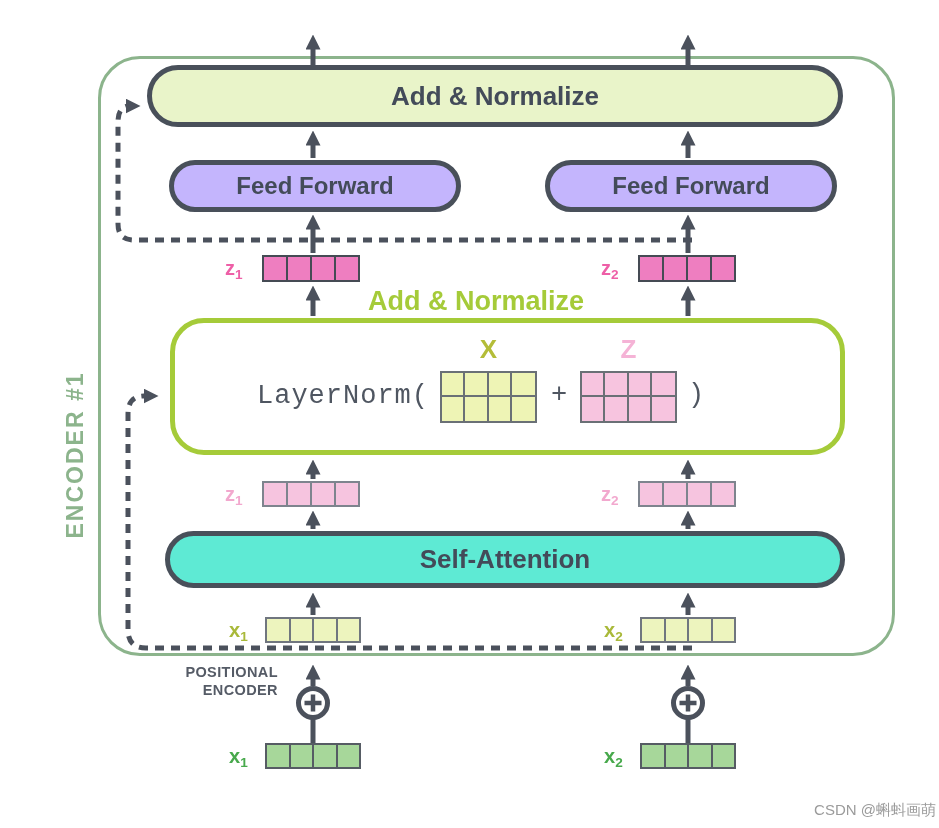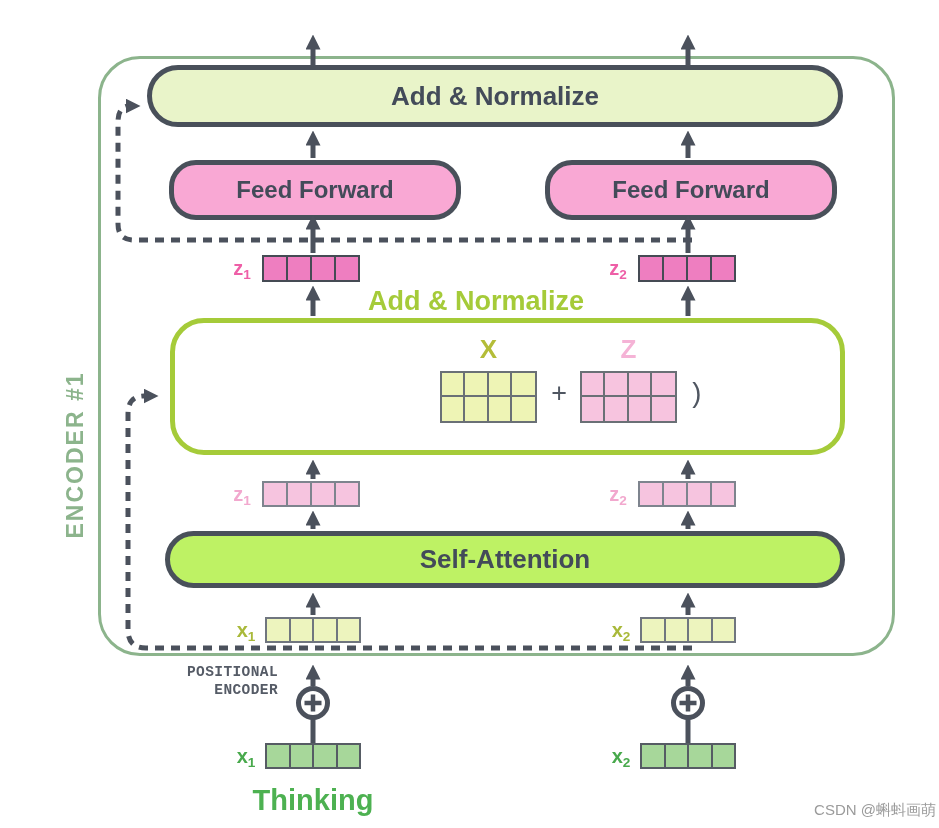--- a/index.html
+++ b/index.html
@@ -21,26 +21,26 @@
     white-space:nowrap; font-size:23px; font-weight:bold; letter-spacing:2px;
     color:#8cb48c; z-index:2;
   }
 
   
   .box { z-index:4; font-weight:bold; color:#434b59; }
   .add-norm-top {
     left:147px; top:65px; width:696px; height:62px; border-radius:32px;
     border:5px solid #49505a; background:#e9f4c9; font-size:26px;
   }
-  .ff { top:160px; width:292px; height:60px; border-radius:27px;
-    border:5px solid #49505a; background:#f9a8d4; font-size:24px; }
+  .ff { top:160px; width:292px; height:52px; border-radius:27px;
+    border:5px solid #49505a; background:#c4b5fd; font-size:24px; }
   .ff-left { left:169px; } .ff-right { left:545px; }
   .self-attn {
     left:165px; top:531px; width:680px; height:57px; border-radius:29px;
-    border:5px solid #49505a; background:#bef264; font-size:26px;
+    border:5px solid #49505a; background:#5eead4; font-size:26px;
   }
   .ln-box {
     left:170px; top:318px; width:675px; height:137px; border-radius:34px;
     border:5px solid #a5cb39; background:#fff; z-index:3;
   }
   .green-label {
     left:331px; top:286px; width:290px; text-align:center;
     font-size:27px; font-weight:bold; color:#a5cb39; z-index:4;
   }
 
@@ -69,30 +69,30 @@
   .vec span { border-right:2px solid currentColor; }
   .vec span:last-child { border-right:none; }
   .vec-magenta { width:98px; border:2px solid #454b54; color:#454b54; }
   .vec-magenta span { background:#ee7ec0; }
   .vec-pink { width:98px; height:26px; border:2px solid #7e848e; color:#7e848e; }
   .vec-pink span { background:#f6c4df; }
   .vec-light { width:96px; height:26px; border:2px solid #70767f; color:#70767f; }
   .vec-light span { background:#edf4be; }
   .vec-green { width:96px; height:26px; border:2px solid #565c64; color:#565c64; }
   .vec-green span { background:#a7d79a; }
-  .vlabel { width:34px; text-align:center; font-size:20px; font-weight:bold; z-index:6; white-space:nowrap; }
+  .vlabel { width:34px; text-align:left; font-size:20px; font-weight:bold; z-index:6; white-space:nowrap; }
   .vlabel sub { font-size:0.68em; vertical-align:-0.28em; }
   .c-magenta { color:#ee5fa7; } .c-pink { color:#f2a8ce; }
   .c-olive { color:#a9b93a; } .c-green { color:#48a94c; }
 
   
   .pos-enc {
     left:146px; top:663px; width:132px; text-align:right;
     font-size:14.5px; font-weight:bold; line-height:18px;
-    color:#555b66; letter-spacing:0.4px; z-index:4;font-family:Liberation Mono, monospace;
+    color:#555b66; letter-spacing:0.4px; z-index:4;
   }
   .word { top:784px; width:170px; text-align:center;
     font-size:29px; font-weight:bold; color:#4db151; z-index:4; }
   .word-left { left:228px; } .word-right { left:603px; }
   .watermark { left:784px; top:801px; width:152px; text-align:right;
     font-size:15px; color:#9b9b9b; z-index:7; }
 
   
   #overlay { position:absolute; left:0; top:0; z-index:5; pointer-events:none; }
 </style>
@@ -163,20 +163,21 @@
   <div class="abs vlabel c-magenta" style="left:601px; top:257px;"><span>z</span><sub>2</sub></div>
   <div class="abs vec vec-magenta" style="left:638px; top:255px;">
       <span></span>
       <span></span>
       <span></span>
       <span></span>
     </div>
 
   <div class="abs green-label">Add &amp; Normalize</div>
   <div class="abs ln-box"></div>
+  <div class="abs mono ln-call">LayerNorm(</div>
   <div class="abs m-label m-label-x">X</div>
   <div class="abs matrix m-x">
     <span></span>
       <span></span>
       <span></span>
       <span></span>
       <span></span>
       <span></span>
       <span></span>
       <span></span>
@@ -240,16 +241,15 @@
       <span></span>
     </div>
   <div class="abs vlabel c-green" style="left:604px; top:745px;"><span>x</span><sub>2</sub></div>
   <div class="abs vec vec-green" style="left:640px; top:743px;">
       <span></span>
       <span></span>
       <span></span>
       <span></span>
     </div>
 
-  <div class="abs word word-left">Thinking</div>
 
   <div class="abs watermark">CSDN @蝌蚪画萌</div>
 </div>
 
 </body></html>

